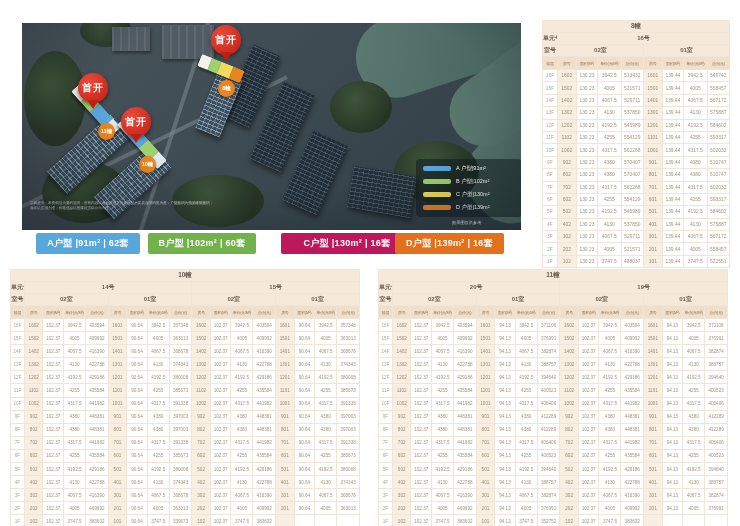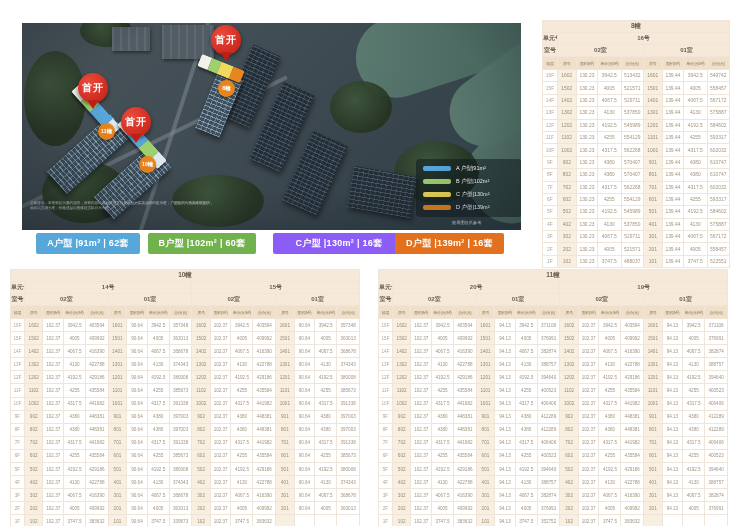--- a/index.html
+++ b/index.html
@@ -141,21 +141,21 @@
           <span class="lb">D 户型|139m²</span>
         </div>
       </div>
     <div class="disclaimer">温馨提示：本资料仅为要约邀请，所有内容以政府批准文件及商品房买卖合同约定为准；户型面积为预测建筑面积，最终以实测为准；价格信息以售楼处实际公示为准。</div>
     <div class="render-note">效果图仅供参考</div>
   </div>
 
   <div id="banners">
       <div class="banner" style="left: 36px; width: 104px; background: rgb(87, 167, 219);">A户型 |91m² | 62套</div>
       <div class="banner" style="left: 148px; width: 108px; background: rgb(114, 178, 76);">B户型 |102m² | 60套</div>
-      <div class="banner" style="left: 273px; width: 132px; background: #8b5cf6;">C户型 |130m² | 16套</div>
+      <div class="banner" style="left: 281px; width: 132px; background: #be185d;">C户型 |130m² | 16套</div>
       <div class="banner" style="left: 395px; width: 109px; background: rgb(226, 112, 28);">D户型 |139m² | 16套</div>
     </div>
 
   <div class="tablebox t-top" id="tbl-b8" style="left:542px;top:20px;width:188px;">
       <table>
         <colgroup>
           <col style="width:8%">
           <col style="width:10%">
           <col style="width:11.5%">
           <col style="width:12.5%">

